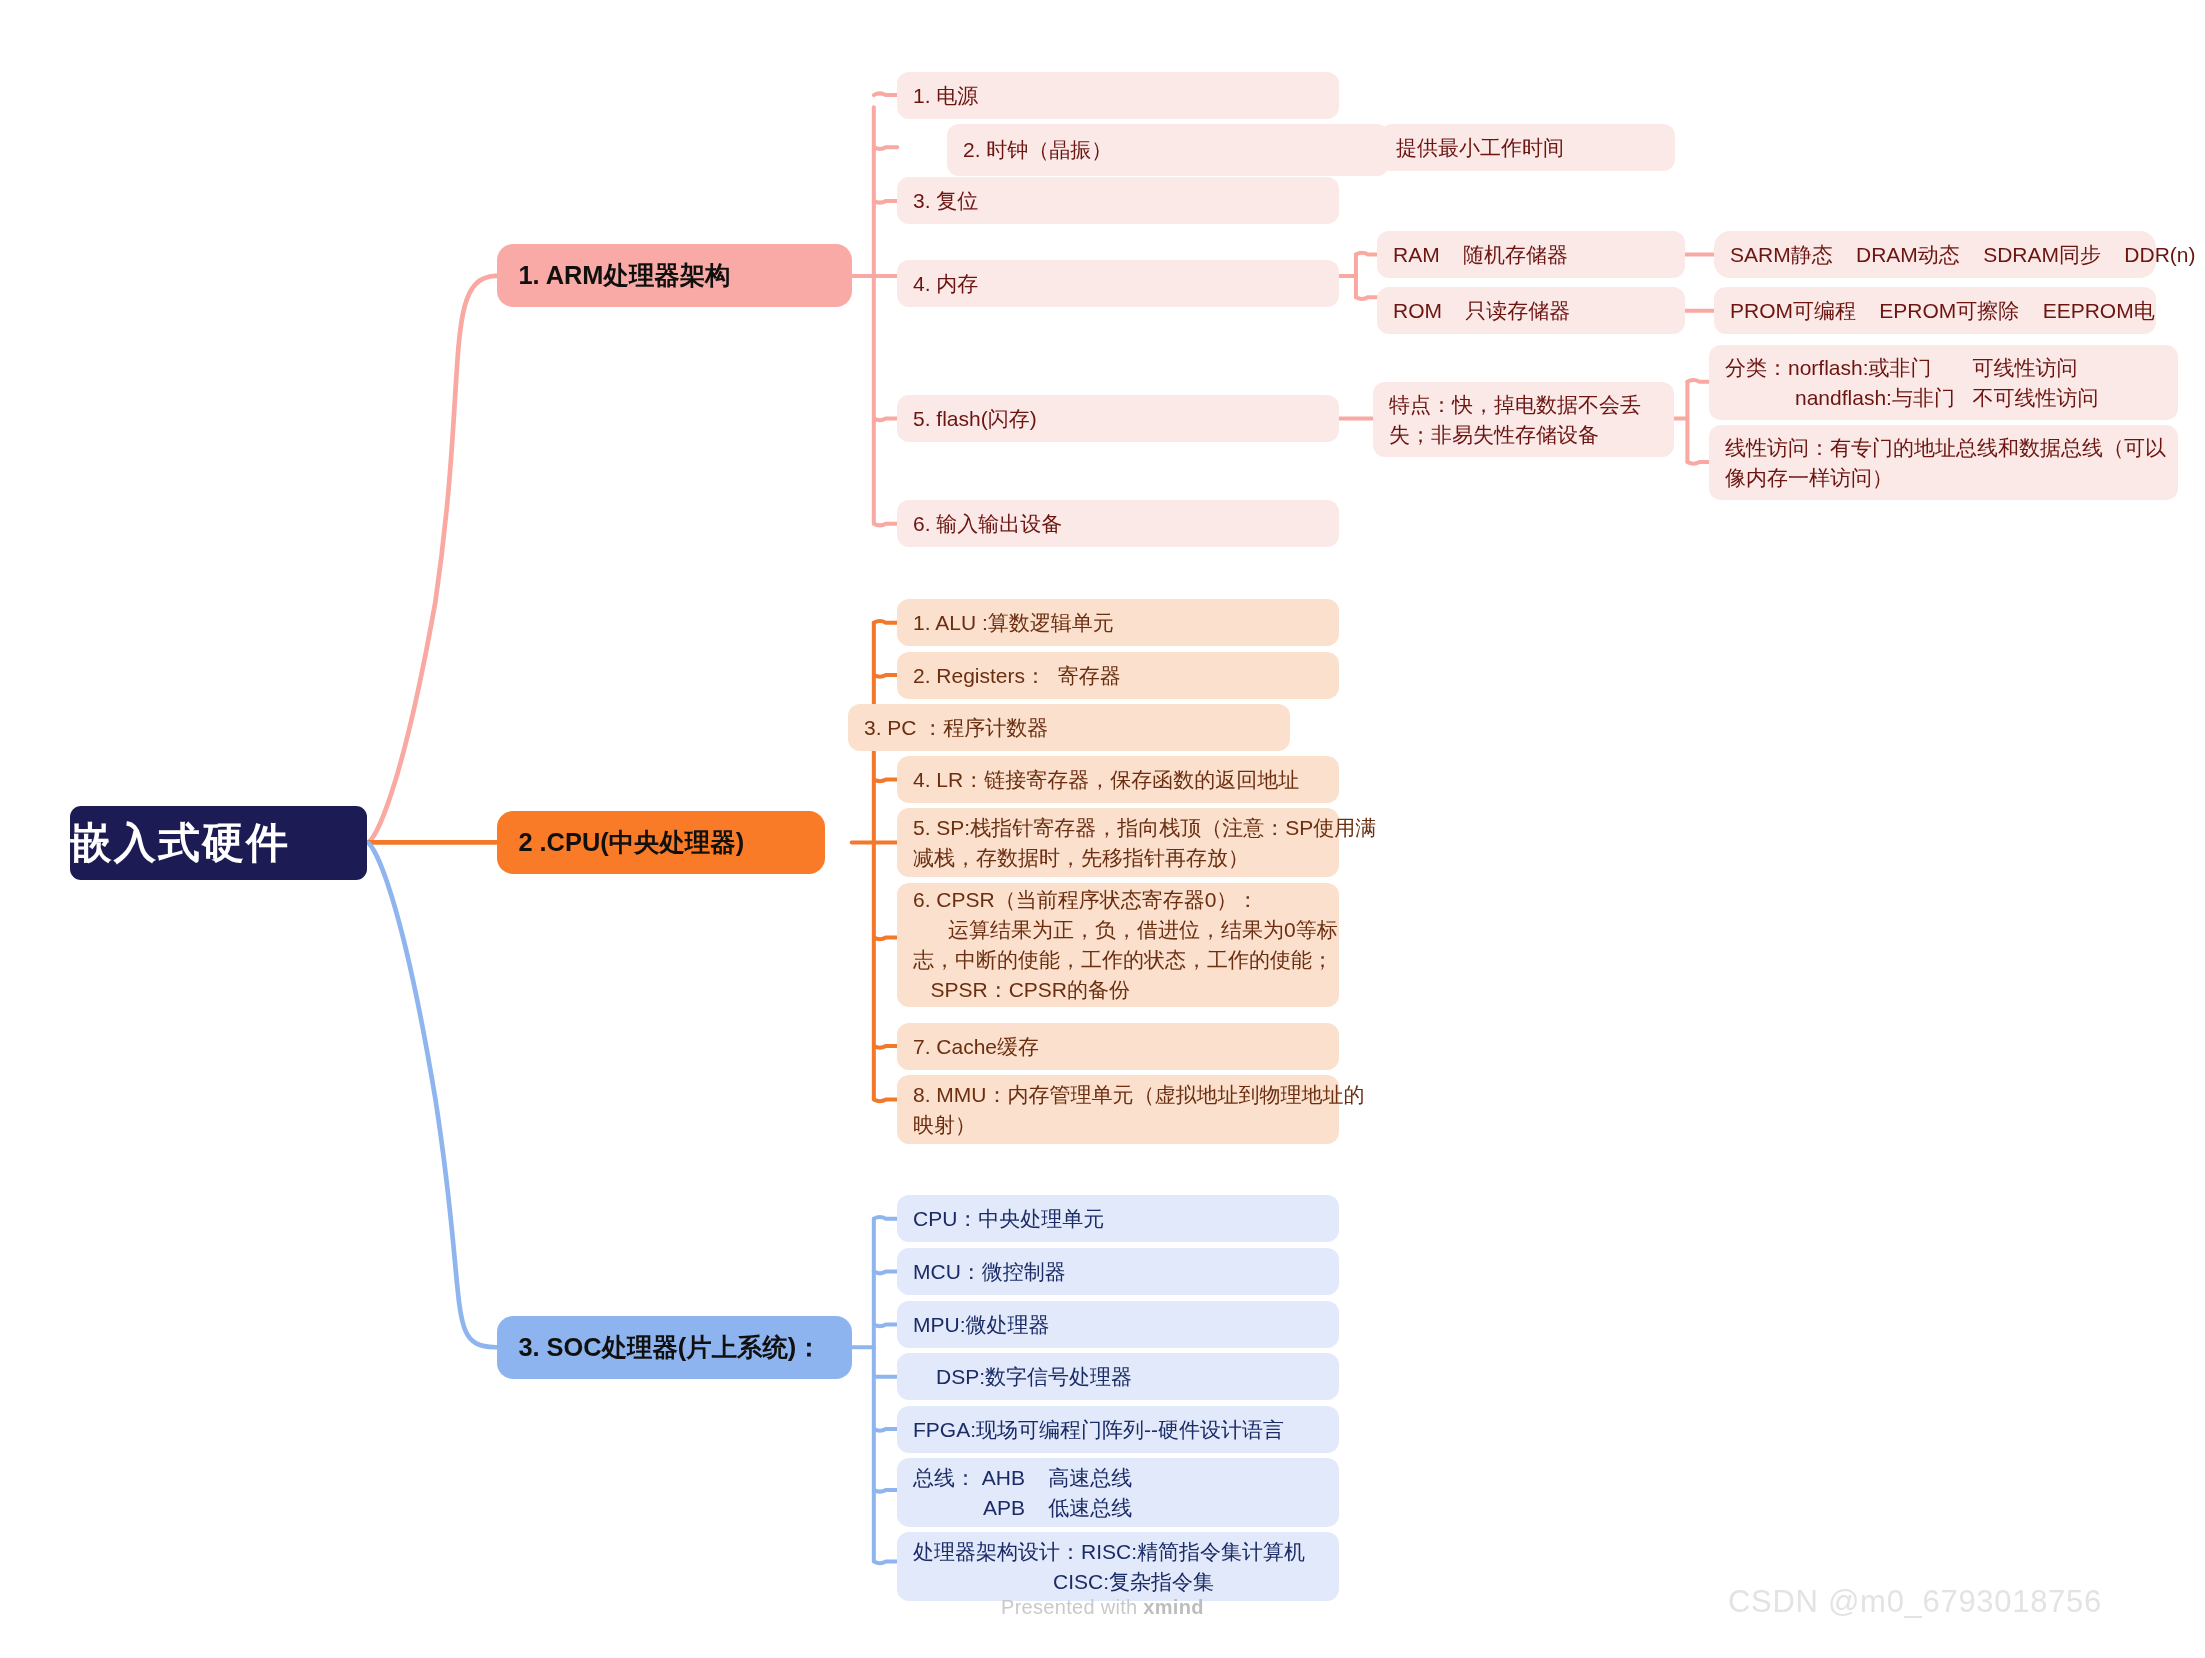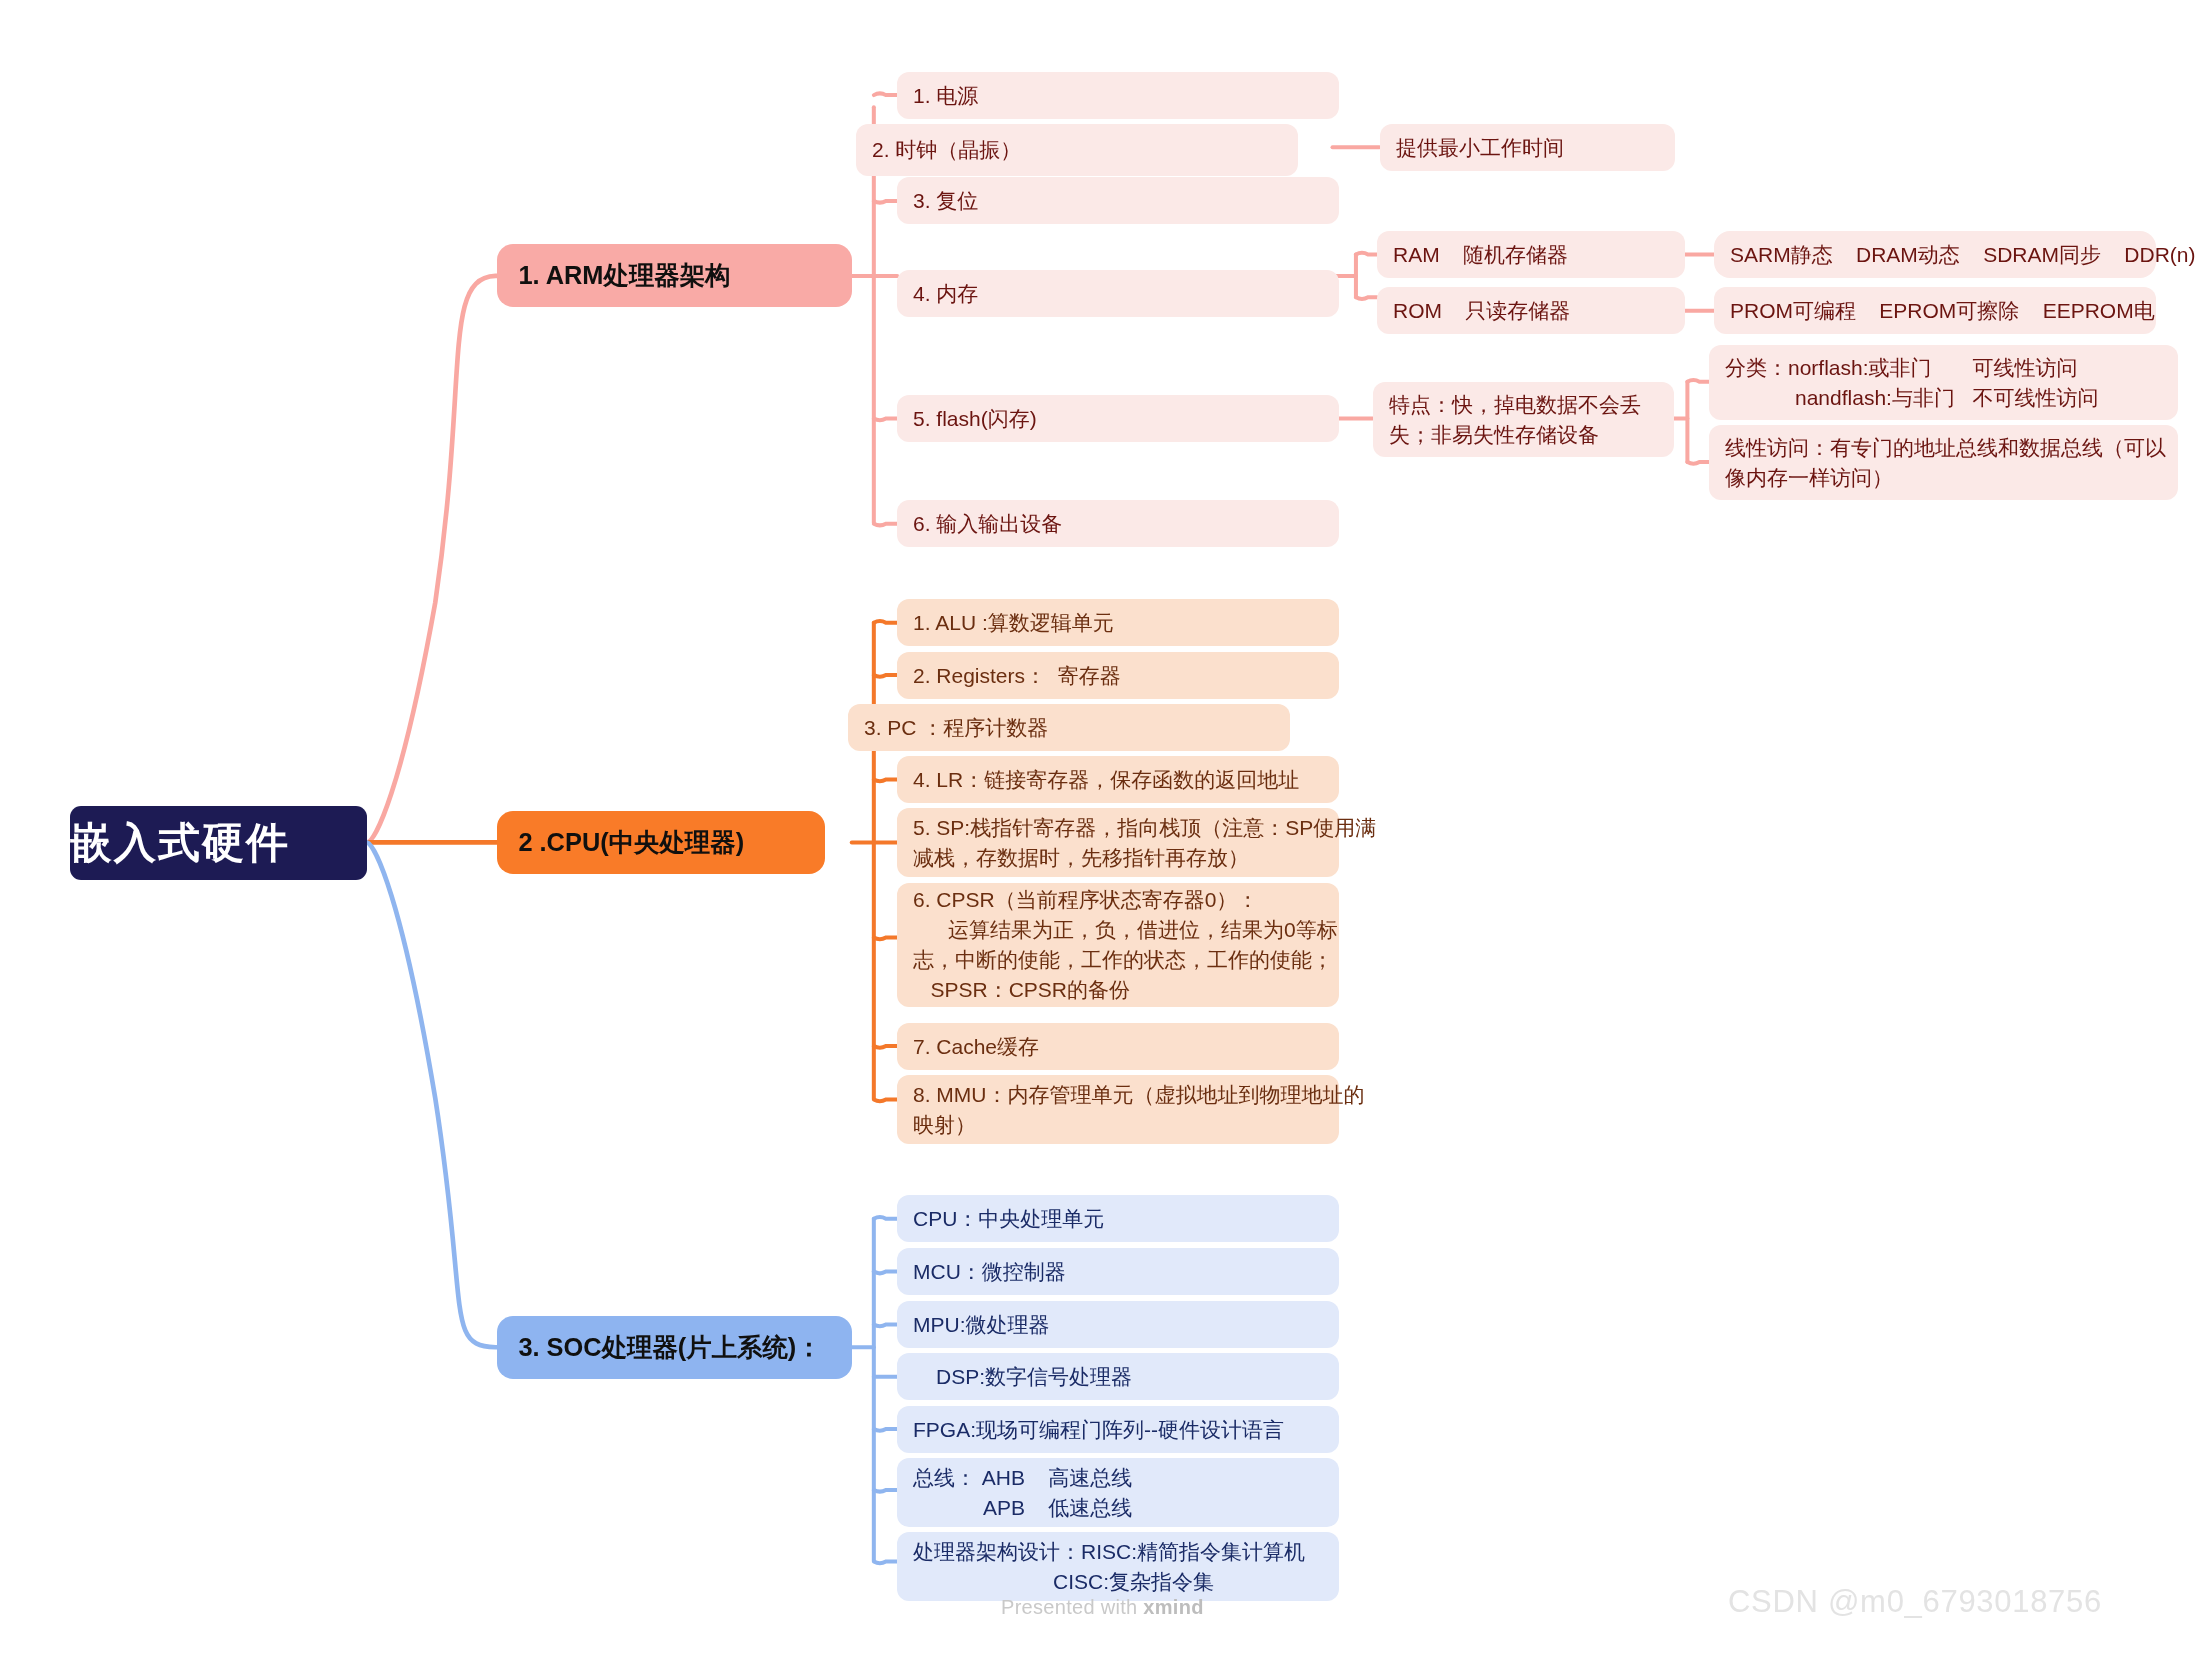--- a/index.html
+++ b/index.html
@@ -176,33 +176,33 @@
   </div>
 
   <div class="node branch branch-arm" style="left:497px; top:244px; width:355px; height:63px;">
     <span>1. ARM处理器架构</span>
   </div>
 
   <div class="node leaf leaf-arm" style="left:897px; top:72px; width:442px; height:47px;">
     <span>1. 电源</span>
   </div>
 
-  <div class="node leaf leaf-arm" style="left:856px; top:124px; width:442px; height:52px;">
+  <div class="node leaf leaf-arm" style="left:947px; top:124px; width:442px; height:52px;">
     <span>2. 时钟（晶振）</span>
   </div>
 
   <div class="node leaf leaf-arm" style="left:1380px; top:124px; width:295px; height:47px;">
     <span>提供最小工作时间</span>
   </div>
 
   <div class="node leaf leaf-arm" style="left:897px; top:177px; width:442px; height:47px;">
     <span>3. 复位</span>
   </div>
 
-  <div class="node leaf leaf-arm" style="left:897px; top:270px; width:442px; height:47px;">
+  <div class="node leaf leaf-arm" style="left:897px; top:260px; width:442px; height:47px;">
     <span>4. 内存</span>
   </div>
 
   <div class="node leaf leaf-arm" style="left:1377px; top:231px; width:308px; height:47px;">
     <span>RAM    随机存储器</span>
   </div>
 
   <div class="node leaf leaf-arm" style="left:1714px; top:231px; width:442px; height:47px;border-radius:16px;">
     <span>SARM静态    DRAM动态    SDRAM同步    DDR(n)</span>
   </div>

